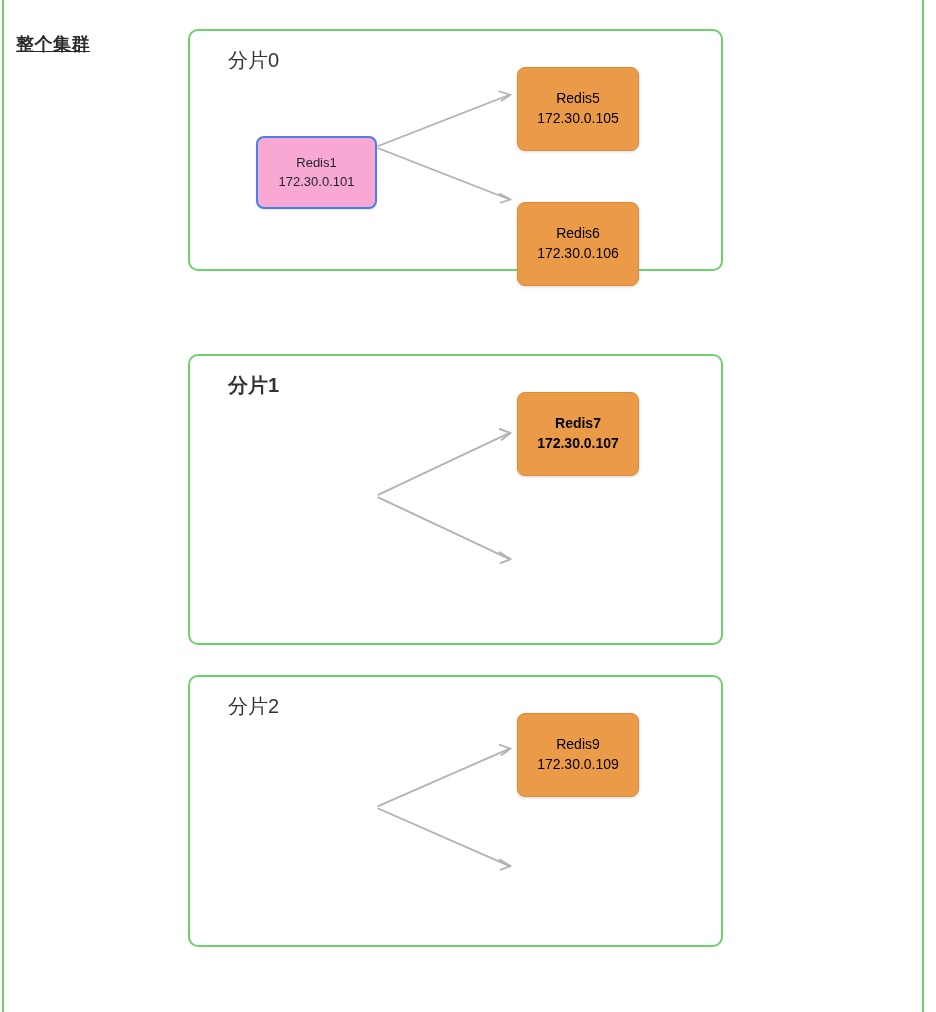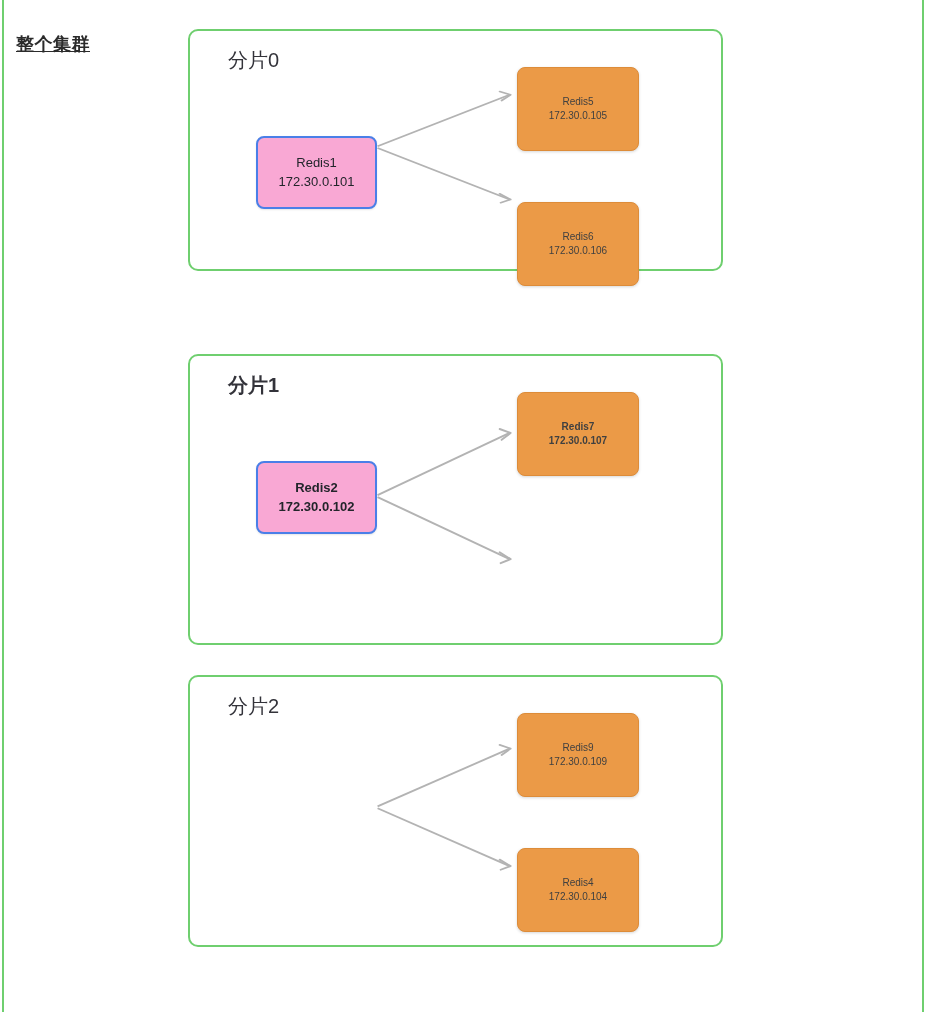--- a/index.html
+++ b/index.html
@@ -88,22 +88,22 @@
     border: 2px solid #4a7fe8;
     color: #23252b;
     font-size: 13px;
     box-shadow: 0 1px 2px rgba(0,0,0,0.10);
   }
   .node-replica {
     width: 122px;
     height: 84px;
     background: #eb9a47;
     border: 1px solid #dd8c39;
-    color: #404040;
-    font-size: 10px;
+    color: #000000;
+    font-size: 14px;
     box-shadow: 0 1px 3px rgba(0,0,0,0.16);
   }
 
   
   .master-pos  { left: 66px;  top: 105px; }
   
   .replica-top { left: 327px; top: 36px;  }
   .replica-bot { left: 327px; top: 171px; }
 
   
@@ -165,24 +165,20 @@
   <div class="shard" id="shard-1">
     <div class="shard-title">分片1</div>
 
     <svg class="connectors" viewBox="0 0 535 291" preserveAspectRatio="none">
       <path class="conn-line" d="M 189 141 L 322 78"></path>
       <path class="conn-head" d="M 312 74 L 323 78 L 314 85"></path>
       <path class="conn-line" d="M 189 143 L 322 206"></path>
       <path class="conn-head" d="M 312 199 L 323 206 L 313 210"></path>
     </svg>
 
-    <div class="node node-master master-pos">
-      <span class="node-name">Redis2</span>
-      <span class="node-ip">172.30.0.102</span>
-    </div>
 
     <div class="node node-replica replica-top">
       <span class="node-name">Redis7</span>
       <span class="node-ip">172.30.0.107</span>
     </div>
 
   </div>
 
   <div class="shard" id="shard-2">
     <div class="shard-title">分片2</div>
@@ -193,19 +189,15 @@
       <path class="conn-line" d="M 189 143 L 322 206"></path>
       <path class="conn-head" d="M 312 199 L 323 206 L 313 210"></path>
     </svg>
 
 
     <div class="node node-replica replica-top">
       <span class="node-name">Redis9</span>
       <span class="node-ip">172.30.0.109</span>
     </div>
 
-    <div class="node node-replica replica-bot">
-      <span class="node-name">Redis4</span>
-      <span class="node-ip">172.30.0.104</span>
-    </div>
   </div>
 
 </div>
 
 </body></html>

